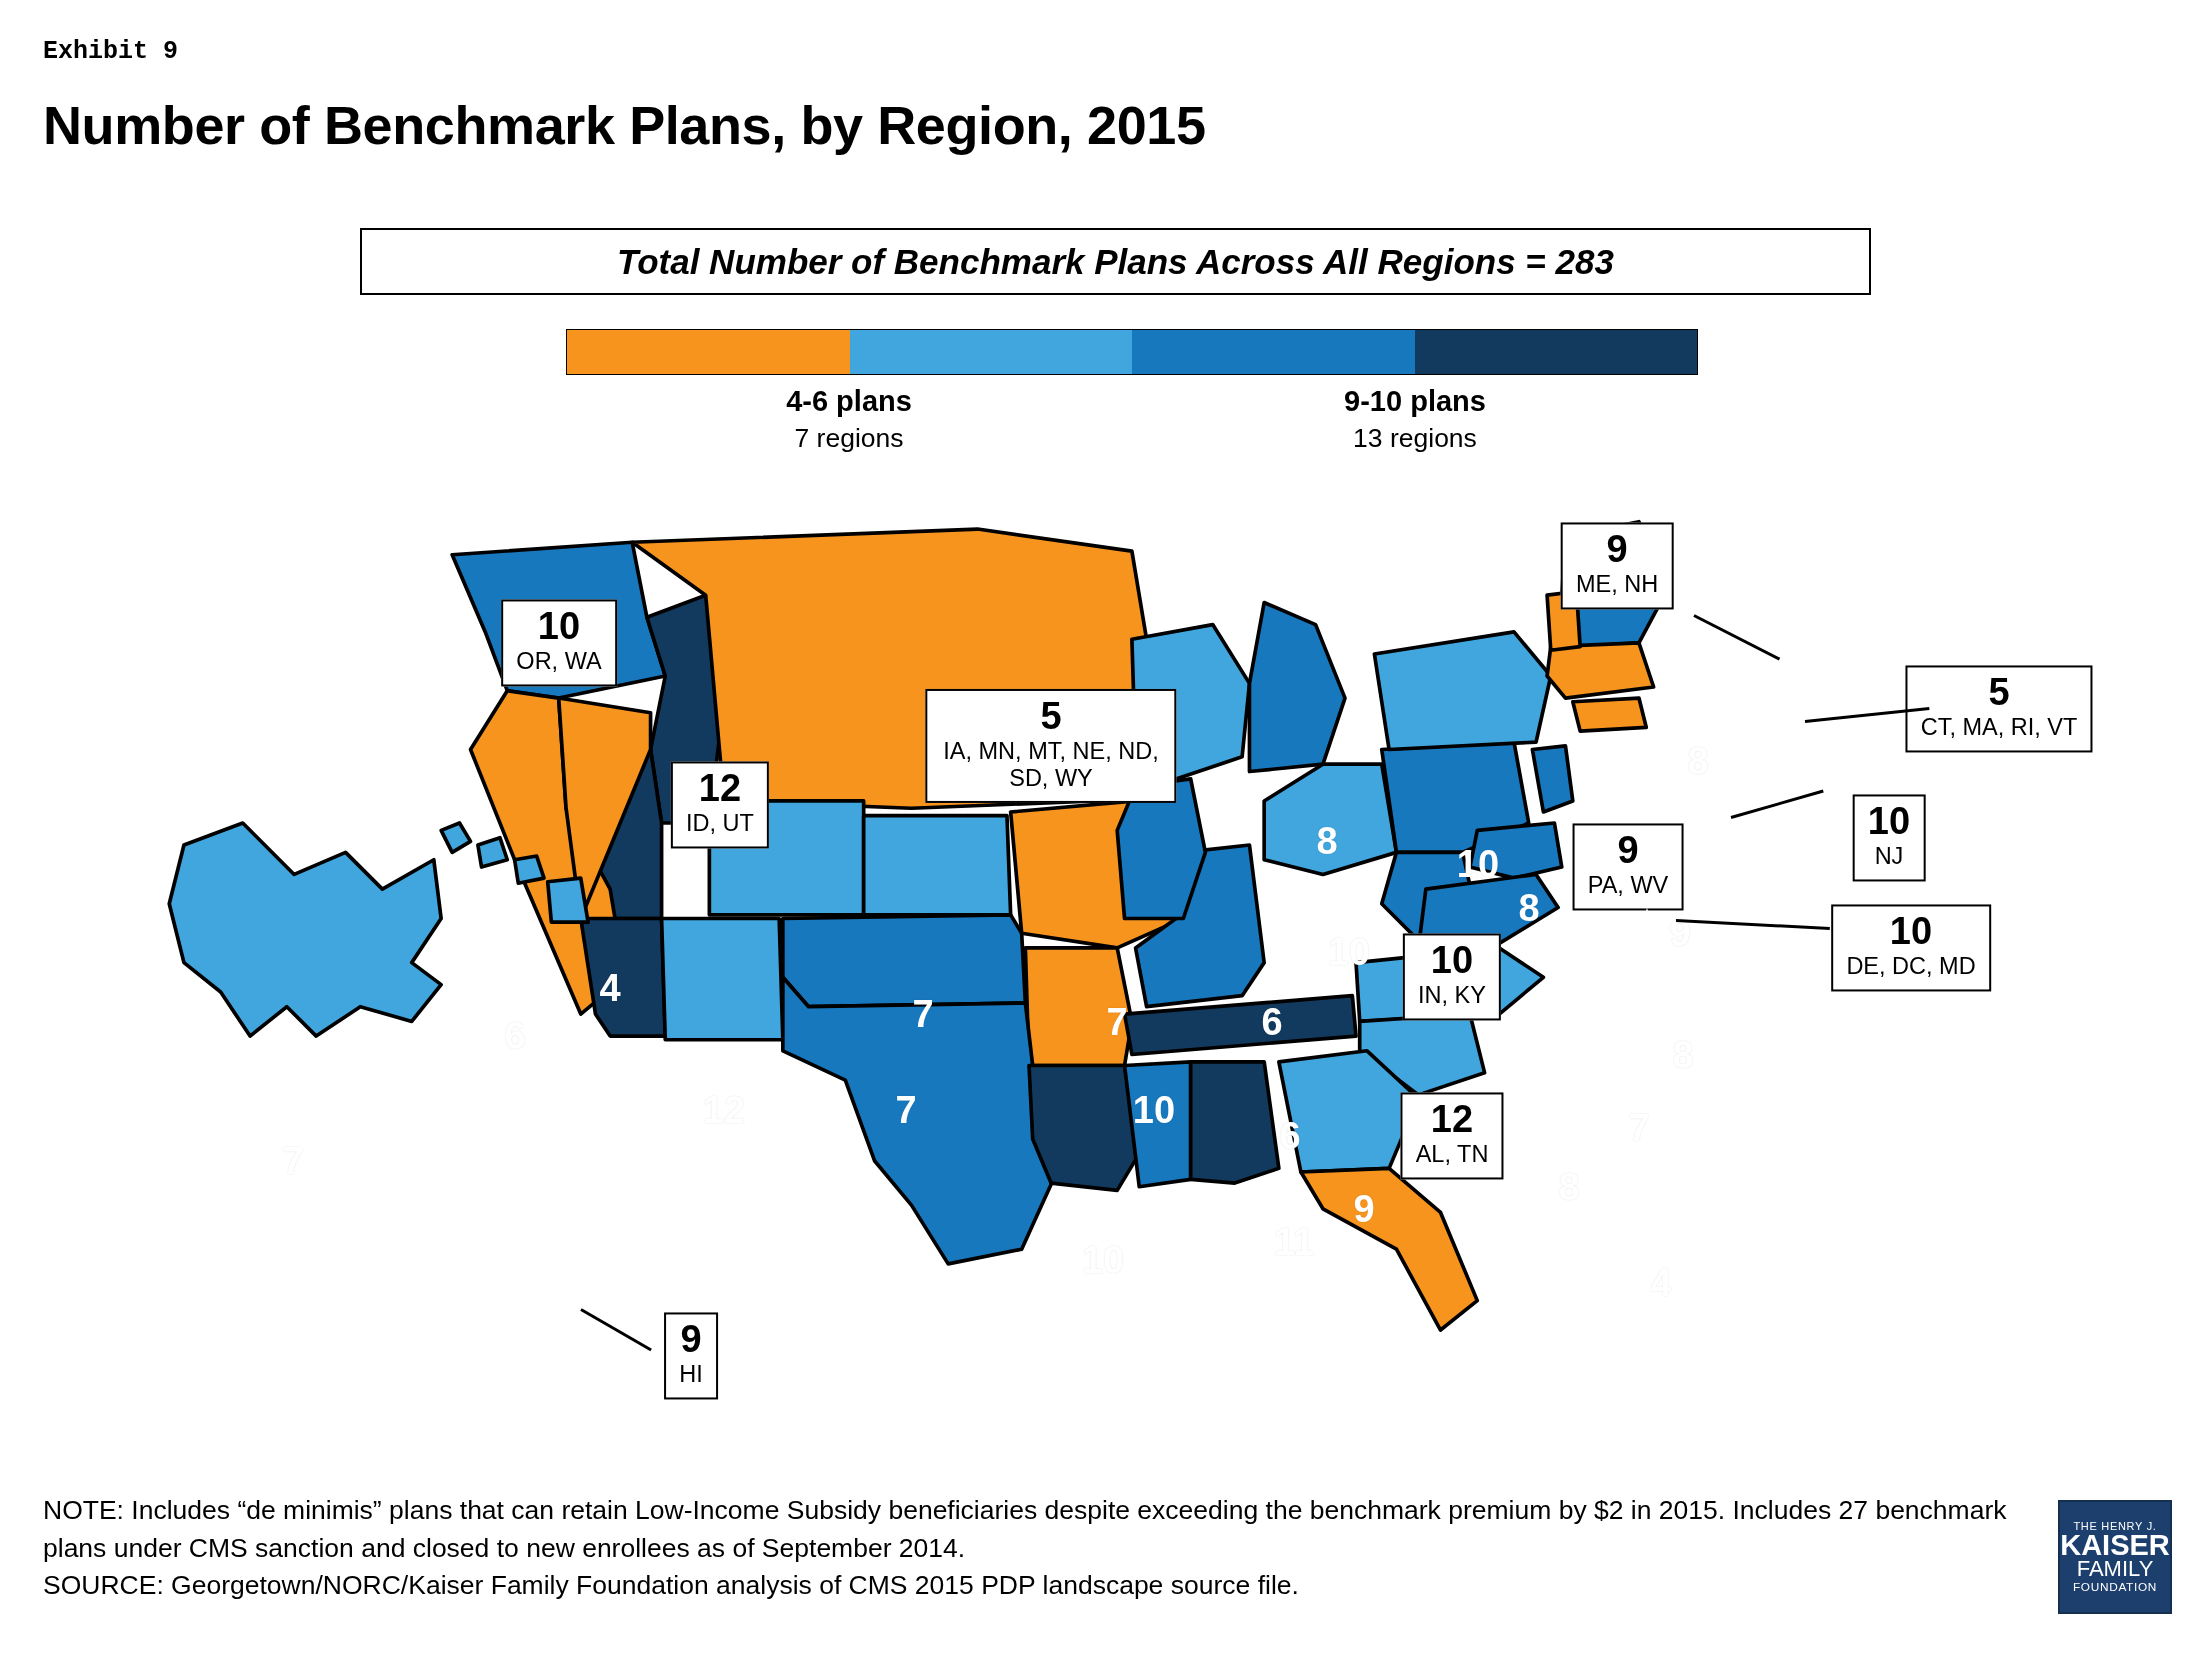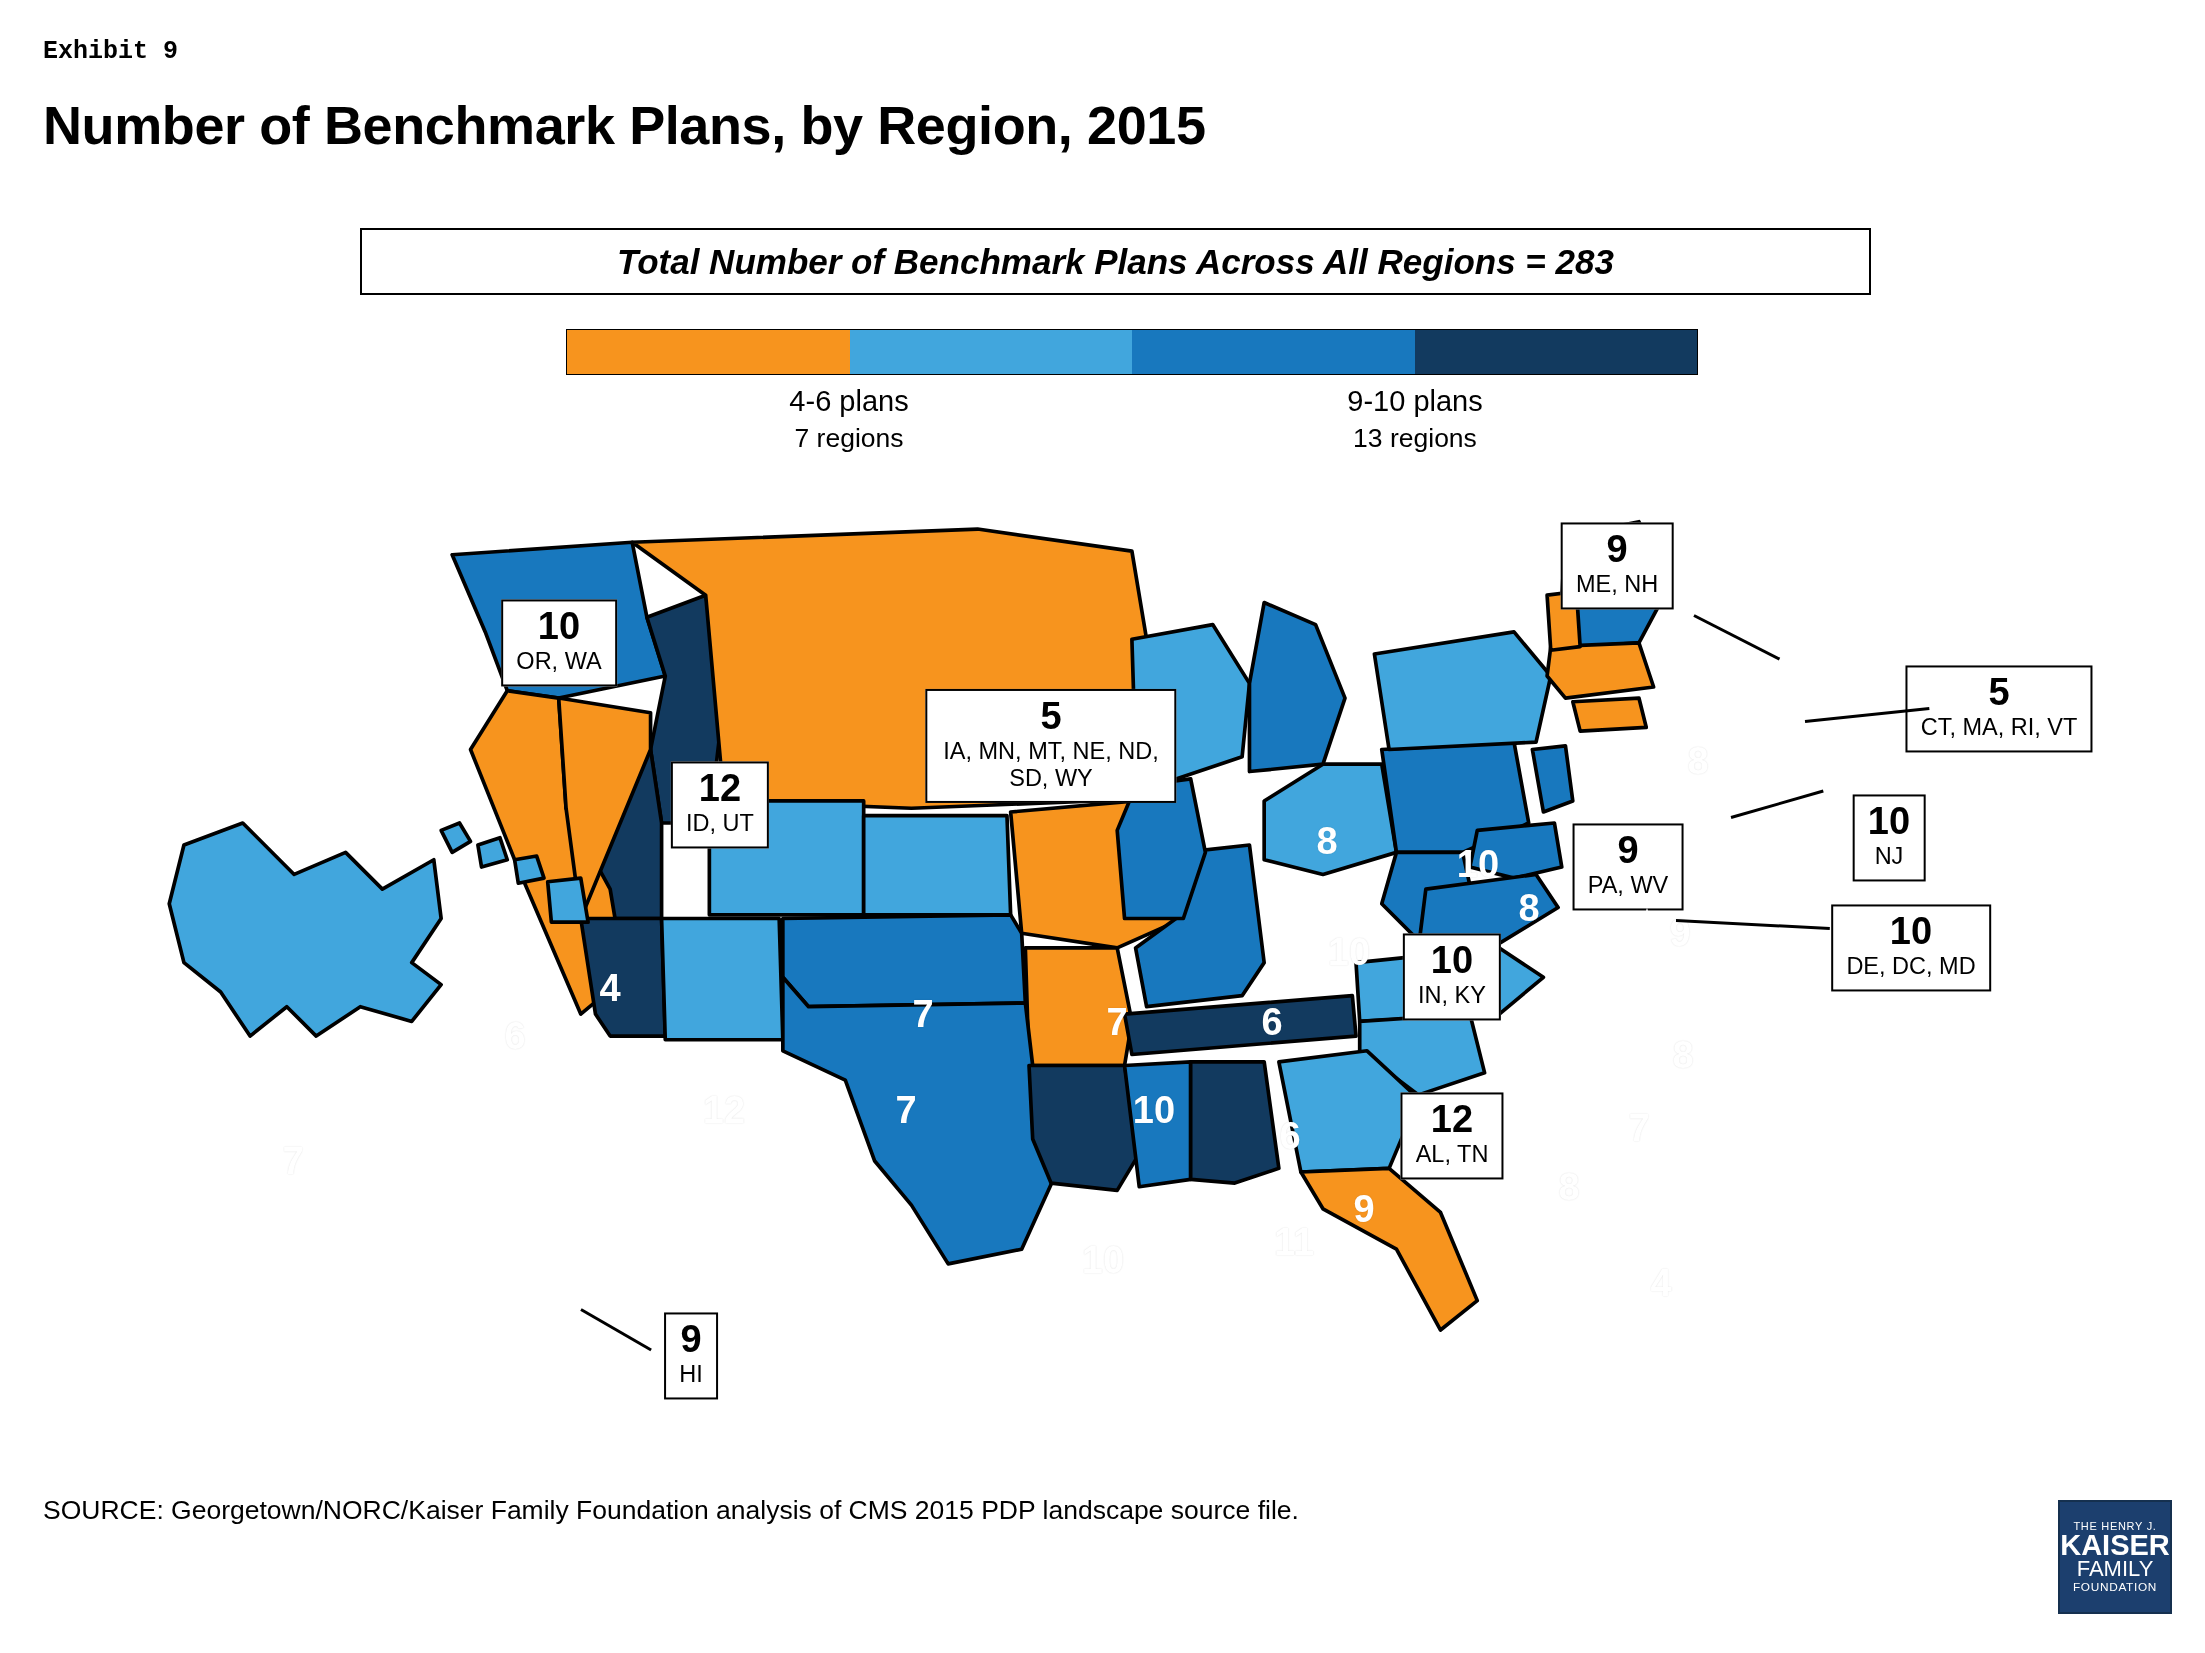--- a/index.html
+++ b/index.html
@@ -27,21 +27,21 @@
     font-size:35px; font-weight:bold; font-style:italic;
   }
   .legend {
     position:absolute; left:566px; top:329px;
     width:1132px;
   }
   .legend-bar { display:flex; width:100%; height:46px; border:1.5px solid #000; box-sizing:border-box; }
   .legend-bar div { flex:1 1 0; height:100%; }
   .legend-labels { display:flex; width:100%; margin-top:10.3px; }
   .legend-labels .cell { flex:1 1 0; text-align:center; }
-  .legend-labels .cell .lab { font-size:29px; font-weight:normal; }
+  .legend-labels .cell .lab { font-size:29px; font-weight:bold; }
   .legend-labels .cell .sub { font-size:26.5px; margin-top:4.4px; }
 
   
   .map-wrap { position:absolute; left:0; top:507px; width:2205px; height:970px; }
   .map-wrap svg { position:absolute; left:0; top:0; }
 
   .vlabel {
     position:absolute; color:#ffffff; font-weight:bold; font-size:38px;
     text-shadow:0 0 1.5px rgba(0,0,0,0.15);
     transform:translate(-50%, -50%);
@@ -256,20 +256,21 @@
 
   <div class="leader" style="left:1694px; top:107px; width:96px; transform:rotate(27deg);"></div>
   <div class="leader" style="left:1805px; top:213px; width:125px; transform:rotate(-6deg);"></div>
   <div class="leader" style="left:1731px; top:309px; width:96px; transform:rotate(-16deg);"></div>
   <div class="leader" style="left:1676px; top:412px; width:154px; transform:rotate(3deg);"></div>
   <div class="leader" style="left:581px; top:801px; width:81px; transform:rotate(30deg);"></div>
   <div class="star" style="left:1647px; top:412px;">☆</div>
 </div>
 
 <div class="note">
+  <div>NOTE: Includes “de minimis” plans that can retain Low-Income Subsidy beneficiaries despite exceeding the benchmark premium by $2 in 2015. Includes 27 benchmark plans under CMS sanction and closed to new enrollees as of September 2014.</div>
   <div>SOURCE: Georgetown/NORC/Kaiser Family Foundation analysis of CMS 2015 PDP landscape source file.</div>
 </div>
 
 <div class="logo">
   <div class="l1">THE HENRY J.</div>
   <div class="l2">KAISER</div>
   <div class="l3">FAMILY</div>
   <div class="l4">FOUNDATION</div>
 </div>
 

